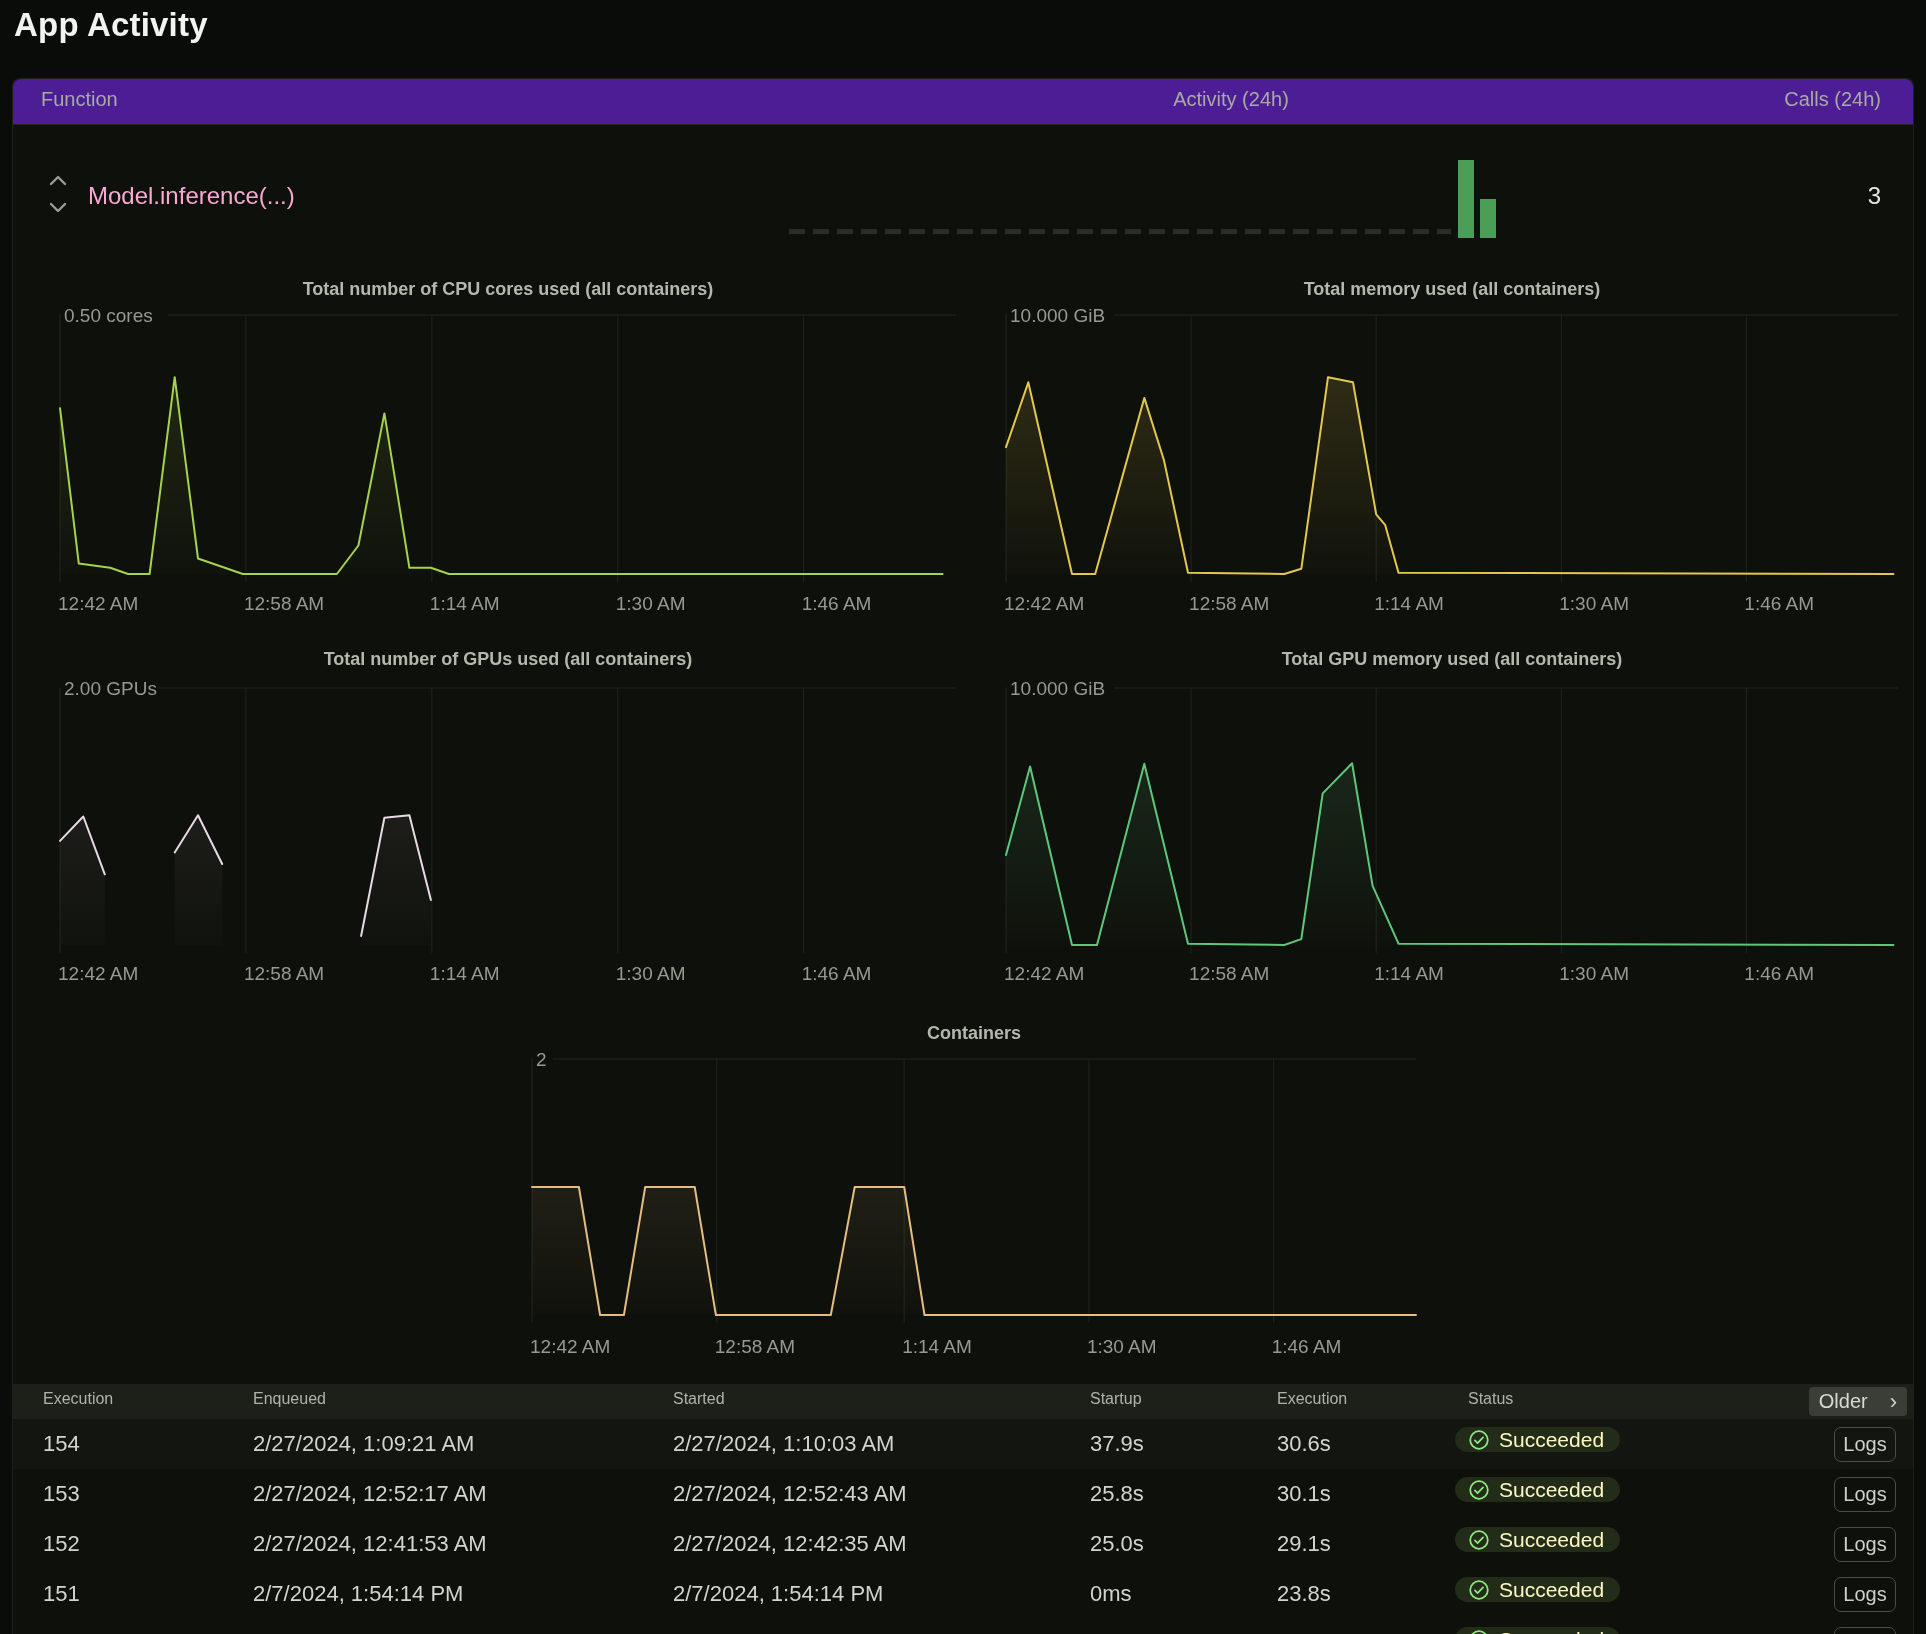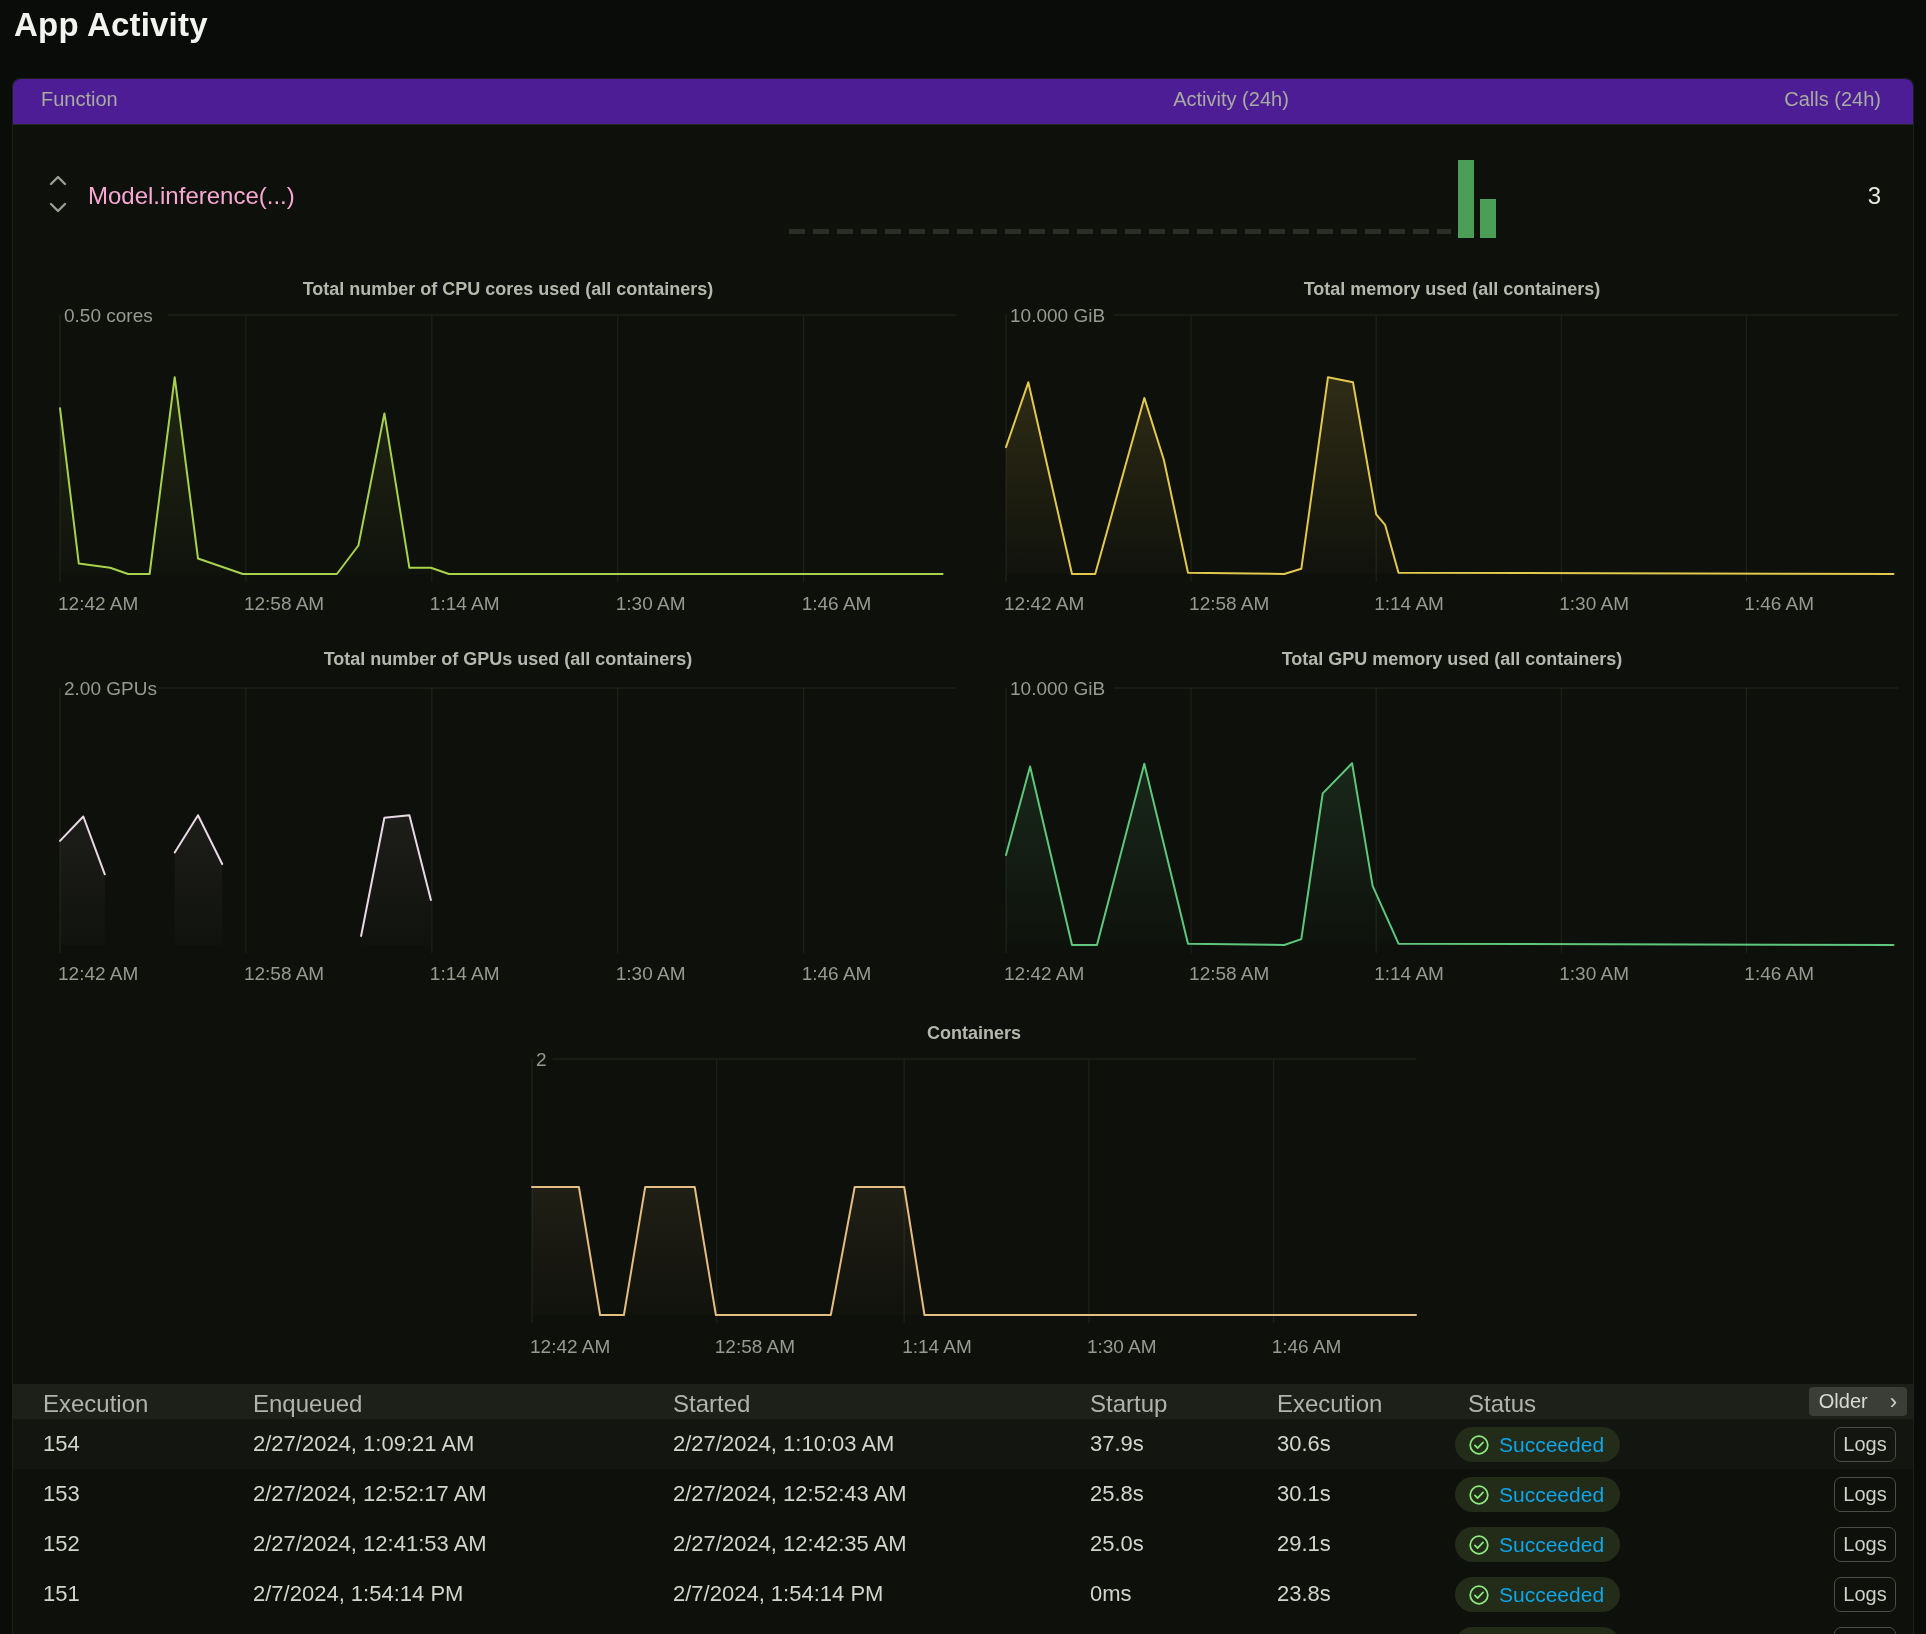--- a/index.html
+++ b/index.html
@@ -40,37 +40,37 @@
   .calls-value{position:absolute;right:32px;top:57px;font-size:24px;color:#e6e8e2;}
 
   .chart{position:absolute;}
   .chart svg text{font-family:"Liberation Sans", sans-serif;}
   .chart .c-title{font-size:18px;font-weight:bold;fill:#b4b7ac;}
   .chart .c-tick{font-size:19px;fill:#979a90;}
   .chart .c-unit{font-size:19px;fill:#979a90;}
 
   .exec-table{position:absolute;left:0;right:0;top:1305px;}
   .exec-header{position:relative;height:35px;background:#1d2018;}
-  .exec-header .col{position:absolute;top:6px;font-size:24px;color:#b0b3aa;}
+  .exec-header .col{position:absolute;top:6px;font-size:16px;color:#b0b3aa;}
   .older-button{
     position:absolute;right:6px;top:3px;height:29px;line-height:29px;
     background:#3b3e36;color:#d8dad2;border:none;border-radius:4px;
     font-size:20px;padding:0 10px;font-family:inherit;cursor:pointer;
     display:flex;align-items:center;gap:22px;justify-content:flex-end;
   }
   .older-button .chev{font-size:22px;line-height:26px;color:#cfd2ca;}
   .exec-row{position:relative;height:50px;}
   .exec-row.highlighted{background:rgba(255,255,255,0.025);}
   .exec-row .cell{position:absolute;top:12px;font-size:22px;color:#d2d5cd;}
   .c-exec{left:30px;} .c-enq{left:240px;} .c-start{left:660px;}
   .c-startup{left:1077px;} .c-dur{left:1264px;}
   .status-badge{
-    position:absolute;left:1442px;top:8px;height:35px;
+    position:absolute;left:1442px;top:8px;height:25px;
     display:flex;align-items:center;gap:9px;padding:0 16px 0 13px;
-    background:#222c19;border-radius:18px;color:#0ea5e9;font-size:21px;
+    background:#222c19;border-radius:18px;color:#fef9c3;font-size:21px;
   }
   .logs-btn{
     position:absolute;left:1821px;top:8px;width:62px;height:35px;
     background:transparent;border:1px solid #4b4e46;border-radius:7px;
     color:#ced1c9;font-size:20px;font-family:inherit;cursor:pointer;
     box-sizing:border-box;
   }
 </style>
 </head>
 <body>

